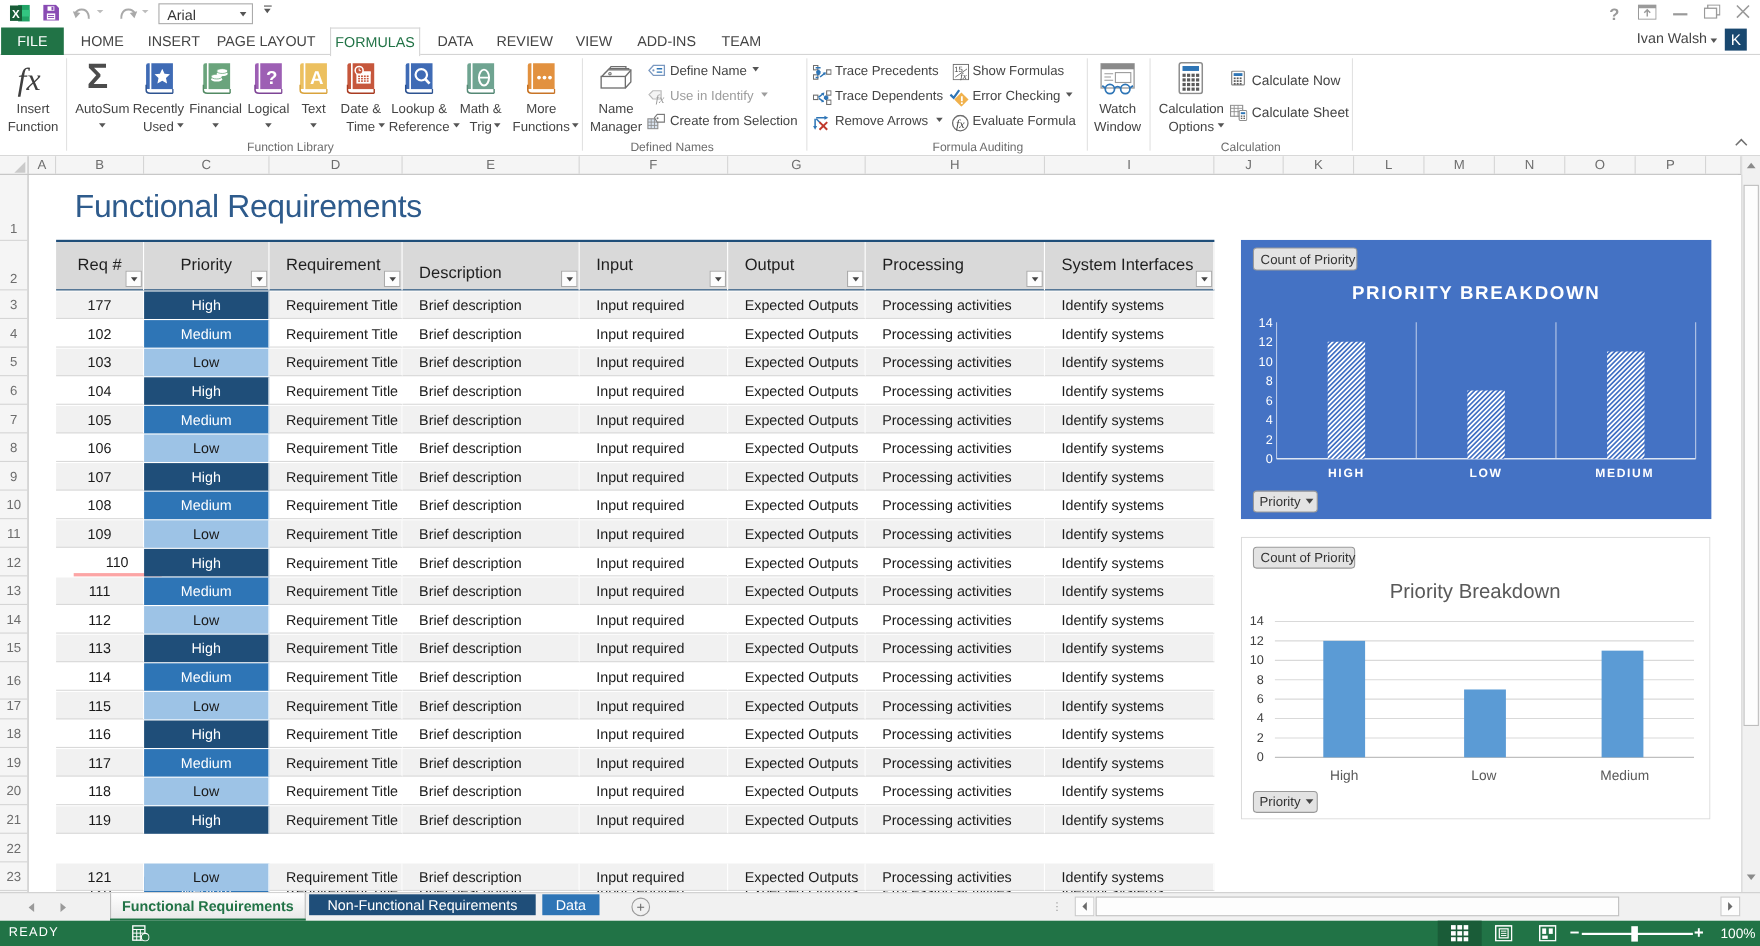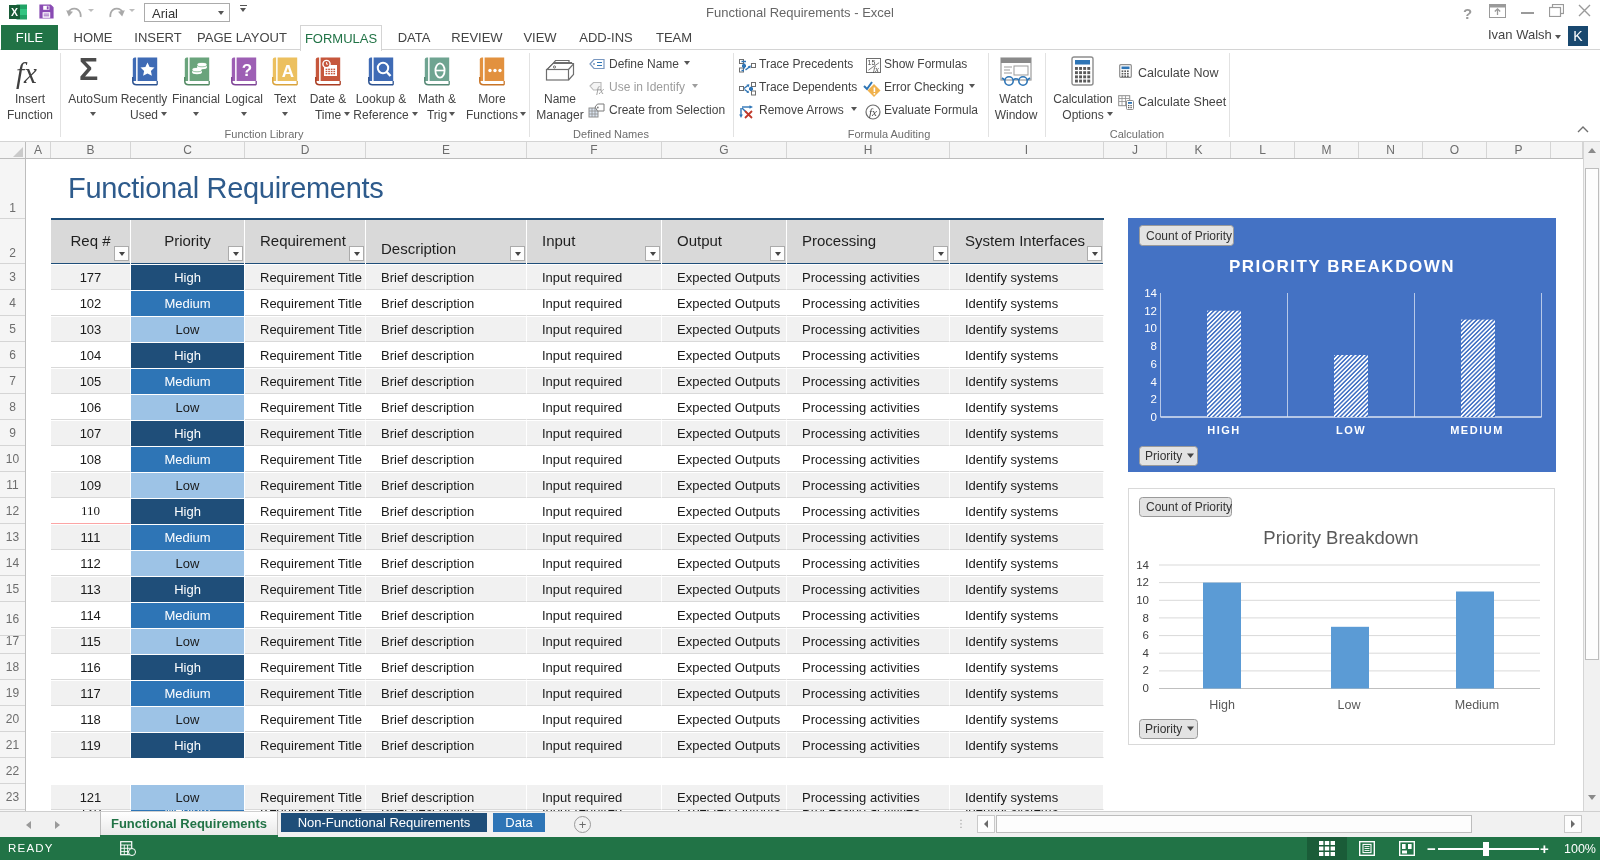--- a/index.html
+++ b/index.html
@@ -74,21 +74,20 @@
  </svg>
  <div class="abs" style="left:129px;top:9px;width:0;height:0;border-left:3px solid transparent;border-right:3px solid transparent;border-top:3.5px solid #bdbdbd"></div>
 
  <div class="abs" style="left:144px;top:3px;width:86px;height:19px;background:#fff;border:1px solid #ababab;">
    <div class="abs" style="left:7px;top:2px;font-size:13px;color:#333;">Arial</div>
    <div class="abs" style="right:5px;top:7px;width:0;height:0;border-left:3.5px solid transparent;border-right:3.5px solid transparent;border-top:4px solid #555;"></div>
  </div>
  <div class="abs" style="left:240px;top:8px;width:0;height:0;border-left:3.5px solid transparent;border-right:3.5px solid transparent;border-top:4px solid #555;"></div>
  <div class="abs" style="left:240px;top:5px;width:7px;height:1.2px;background:#555;"></div>
 
- <div class="abs ttext" style="left:0;right:0;top:5px;text-align:center;">Functional Requirements - Excel</div>
 
  <div class="abs" style="left:1463px;top:5px;font-size:15px;color:#9a9a9a;font-weight:bold;">?</div>
  <svg class="abs" style="left:1489px;top:4px" width="17" height="14" viewBox="0 0 17 14">
    <rect x="0.5" y="0.5" width="16" height="13" fill="none" stroke="#9a9a9a"></rect>
    <rect x="0.5" y="0.5" width="16" height="3" fill="#9a9a9a"></rect>
    <path d="M8.5 11 V5 M5.8 7.5 L8.5 4.8 L11.2 7.5" fill="none" stroke="#9a9a9a" stroke-width="1.3"></path>
  </svg>
  <div class="abs" style="left:1521px;top:12px;width:13px;height:2px;background:#9a9a9a;"></div>
  <svg class="abs" style="left:1549px;top:4px" width="15" height="13" viewBox="0 0 15 13">
    <rect x="3.5" y="0.5" width="11" height="9" fill="none" stroke="#9a9a9a" stroke-width="1.2"></rect>
@@ -542,21 +541,21 @@
 <div class="dcell" style="left:0;width:80px;background:#f1f1f1;justify-content:center;border-bottom:1px solid #d9d9d9;">109</div>
 <div class="dcell" style="left:80px;width:114px;background:#9dc3e6;color:#1a1a1a;justify-content:center;">Low</div>
 <div class="dcell" style="left:194px;width:121px;background:#f1f1f1;padding-left:15px;border-bottom:1px solid #d9d9d9;">Requirement Title</div>
 <div class="dcell" style="left:315px;width:161px;background:#f1f1f1;padding-left:15px;border-bottom:1px solid #d9d9d9;">Brief description</div>
 <div class="dcell" style="left:476px;width:135px;background:#f1f1f1;padding-left:15px;border-bottom:1px solid #d9d9d9;">Input required</div>
 <div class="dcell" style="left:611px;width:125px;background:#f1f1f1;padding-left:15px;border-bottom:1px solid #d9d9d9;">Expected Outputs</div>
 <div class="dcell" style="left:736px;width:163px;background:#f1f1f1;padding-left:15px;border-bottom:1px solid #d9d9d9;">Processing activities</div>
 <div class="dcell" style="left:899px;width:154px;background:#f1f1f1;padding-left:15px;border-bottom:1px solid #d9d9d9;">Identify systems</div>
 </div>
 <div class="drow" style="top:340px;">
-<div class="dcell" style="left:0;width:80px;background:#ffffff;justify-content:center;border-bottom:1px solid #fca5a5;font-family:Liberation Serif, serif;">110</div>
+<div class="dcell" style="left:16px;width:80px;background:#ffffff;justify-content:center;border-bottom:3px solid #fca5a5;">110</div>
 <div class="dcell" style="left:80px;width:114px;background:#1f4e79;color:#fff;justify-content:center;">High</div>
 <div class="dcell" style="left:194px;width:121px;background:#ffffff;padding-left:15px;border-bottom:1px solid #d9d9d9;">Requirement Title</div>
 <div class="dcell" style="left:315px;width:161px;background:#ffffff;padding-left:15px;border-bottom:1px solid #d9d9d9;">Brief description</div>
 <div class="dcell" style="left:476px;width:135px;background:#ffffff;padding-left:15px;border-bottom:1px solid #d9d9d9;">Input required</div>
 <div class="dcell" style="left:611px;width:125px;background:#ffffff;padding-left:15px;border-bottom:1px solid #d9d9d9;">Expected Outputs</div>
 <div class="dcell" style="left:736px;width:163px;background:#ffffff;padding-left:15px;border-bottom:1px solid #d9d9d9;">Processing activities</div>
 <div class="dcell" style="left:899px;width:154px;background:#ffffff;padding-left:15px;border-bottom:1px solid #d9d9d9;">Identify systems</div>
 </div>
 <div class="drow" style="top:366px;">
 <div class="dcell" style="left:0;width:80px;background:#f1f1f1;justify-content:center;border-bottom:1px solid #d9d9d9;">111</div>

